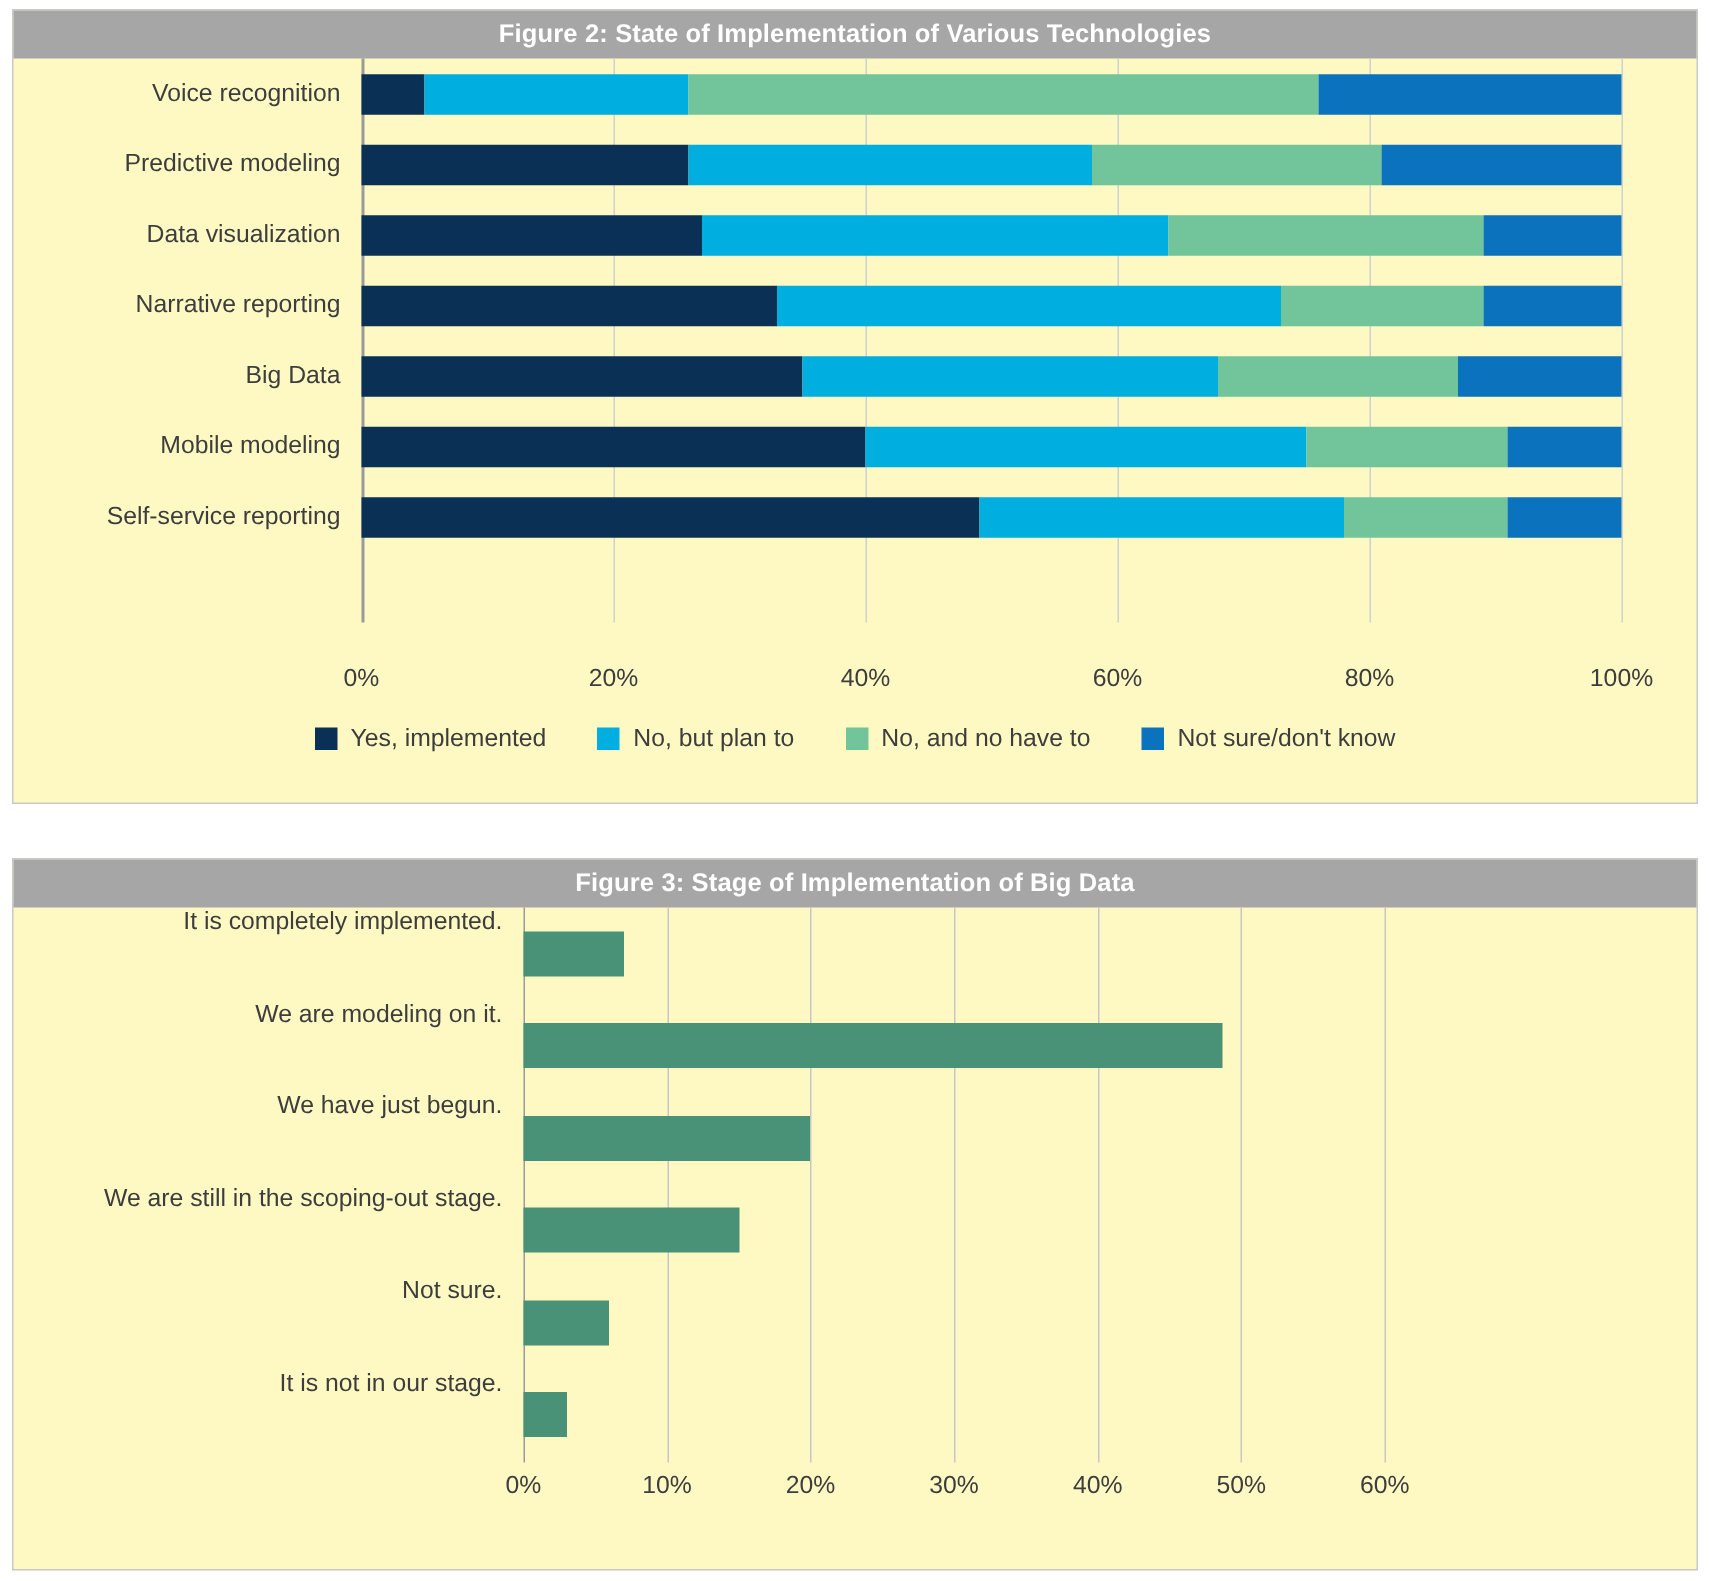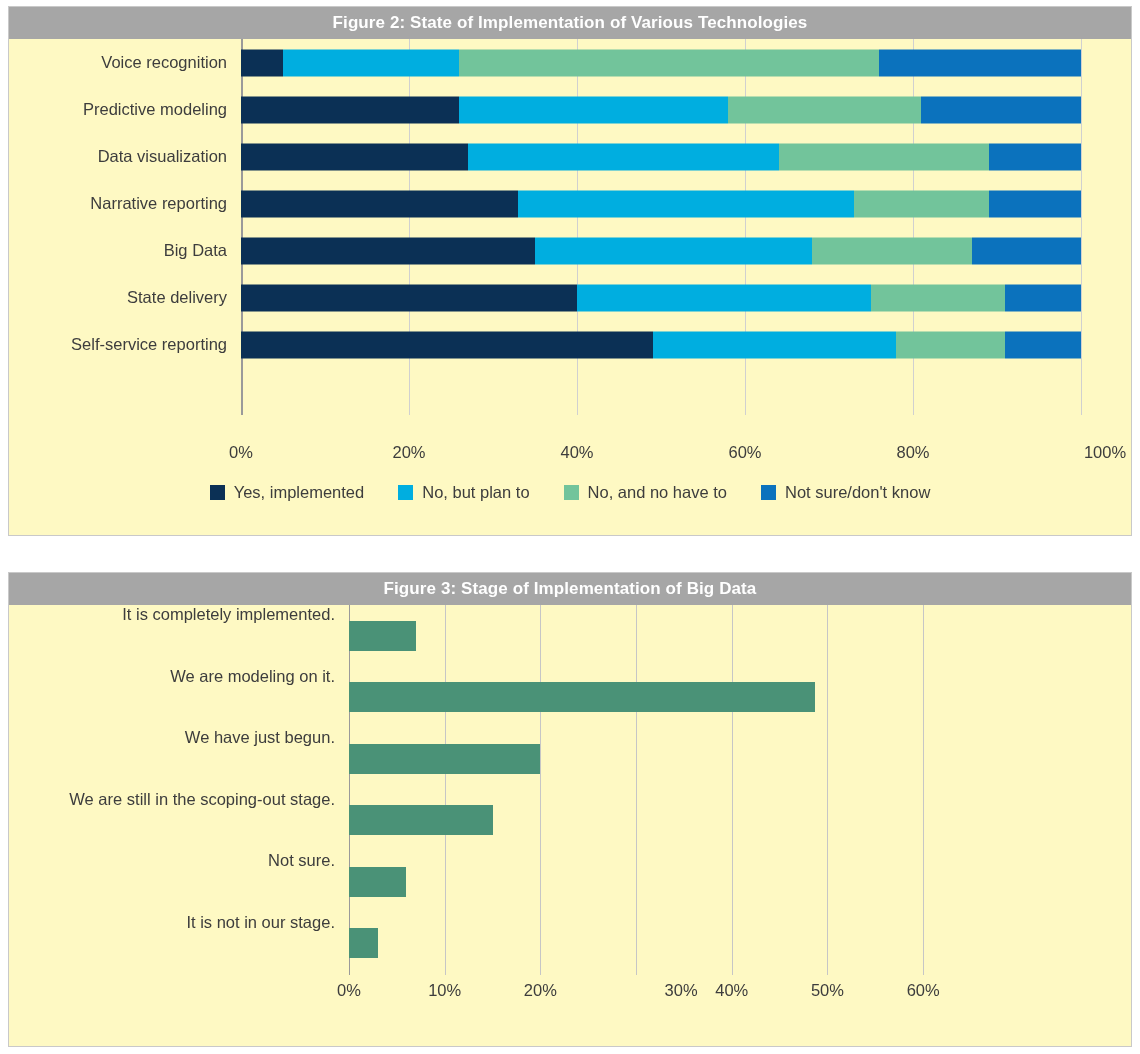--- a/index.html
+++ b/index.html
@@ -226,21 +226,21 @@
               <div class="bar-area">
                 <div class="bar">
                   <div class="seg" style="width: 35%; background: rgb(11, 48, 85);"></div>
                   <div class="seg" style="width: 33%; background: rgb(0, 174, 224);"></div>
                   <div class="seg" style="width: 19%; background: rgb(114, 196, 155);"></div>
                   <div class="seg" style="width: 13%; background: rgb(11, 114, 189);"></div>
                 </div>
               </div>
             </div>
             <div class="row">
-              <div class="cat-label">State delivery</div>
+              <div class="cat-label">Mobile modeling</div>
               <div class="bar-area">
                 <div class="bar">
                   <div class="seg" style="width: 40%; background: rgb(11, 48, 85);"></div>
                   <div class="seg" style="width: 35%; background: rgb(0, 174, 224);"></div>
                   <div class="seg" style="width: 16%; background: rgb(114, 196, 155);"></div>
                   <div class="seg" style="width: 9%; background: rgb(11, 114, 189);"></div>
                 </div>
               </div>
             </div>
             <div class="row">
@@ -255,21 +255,21 @@
               </div>
             </div>
           </div>
       </div>
       <div class="xaxis2" id="fig2-xaxis">
           <span class="tick" style="left: 0%;">0%</span>
           <span class="tick" style="left: 20%;">20%</span>
           <span class="tick" style="left: 40%;">40%</span>
           <span class="tick" style="left: 60%;">60%</span>
           <span class="tick" style="left: 80%;">80%</span>
-          <span class="tick" style="left: 100%; margin-left: 24px;">100%</span>
+          <span class="tick" style="left: 100%;">100%</span>
         </div>
       <div class="legend" id="fig2-legend">
           <div class="legend-item">
             <span class="legend-swatch" style="background: rgb(11, 48, 85);"></span>
             <span class="legend-text">Yes, implemented</span>
           </div>
           <div class="legend-item">
             <span class="legend-swatch" style="background: rgb(0, 174, 224);"></span>
             <span class="legend-text">No, but plan to</span>
           </div>
@@ -334,21 +334,21 @@
               <div class="bar-area3">
                 <div class="bar3" style="width: 4.61538%; background: rgb(74, 146, 119);"></div>
               </div>
             </div>
           </div>
       </div>
       <div class="xaxis3" id="fig3-xaxis">
           <span class="tick" style="left: 0%;">0%</span>
           <span class="tick" style="left: 15.3846%;">10%</span>
           <span class="tick" style="left: 30.7692%;">20%</span>
-          <span class="tick" style="left: 46.1538%; margin-left: 45px;">30%</span>
+          <span class="tick" style="left: 46.1538%;">30%</span>
           <span class="tick" style="left: 61.5385%;">40%</span>
           <span class="tick" style="left: 76.9231%;">50%</span>
           <span class="tick" style="left: 92.3077%;">60%</span>
         </div>
     </div>
   </section>
 
 </div>
 
 </body></html>

